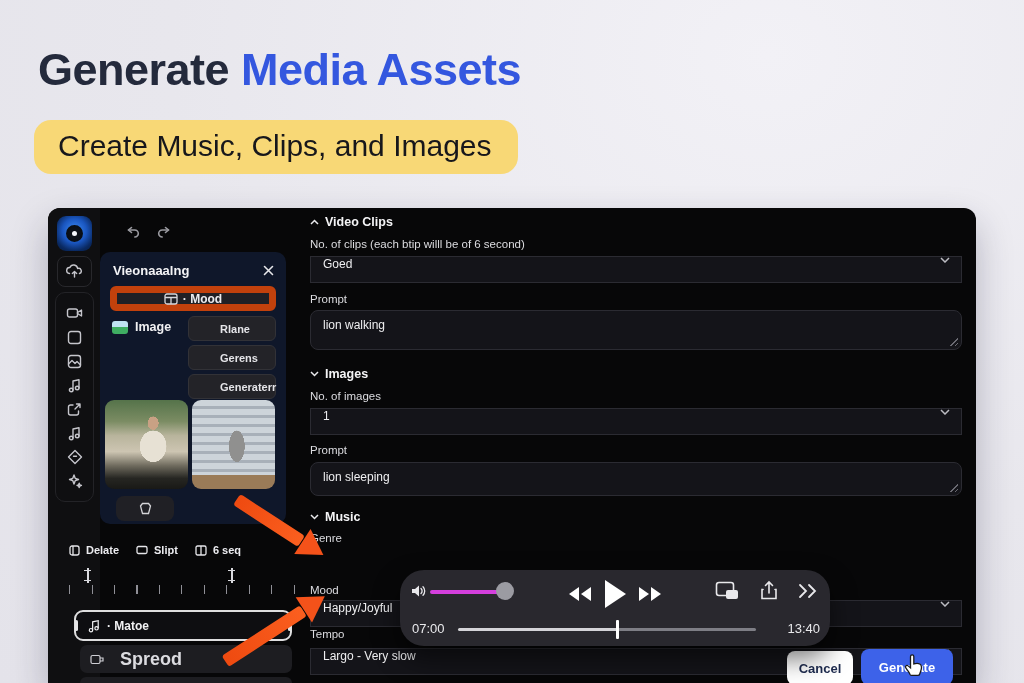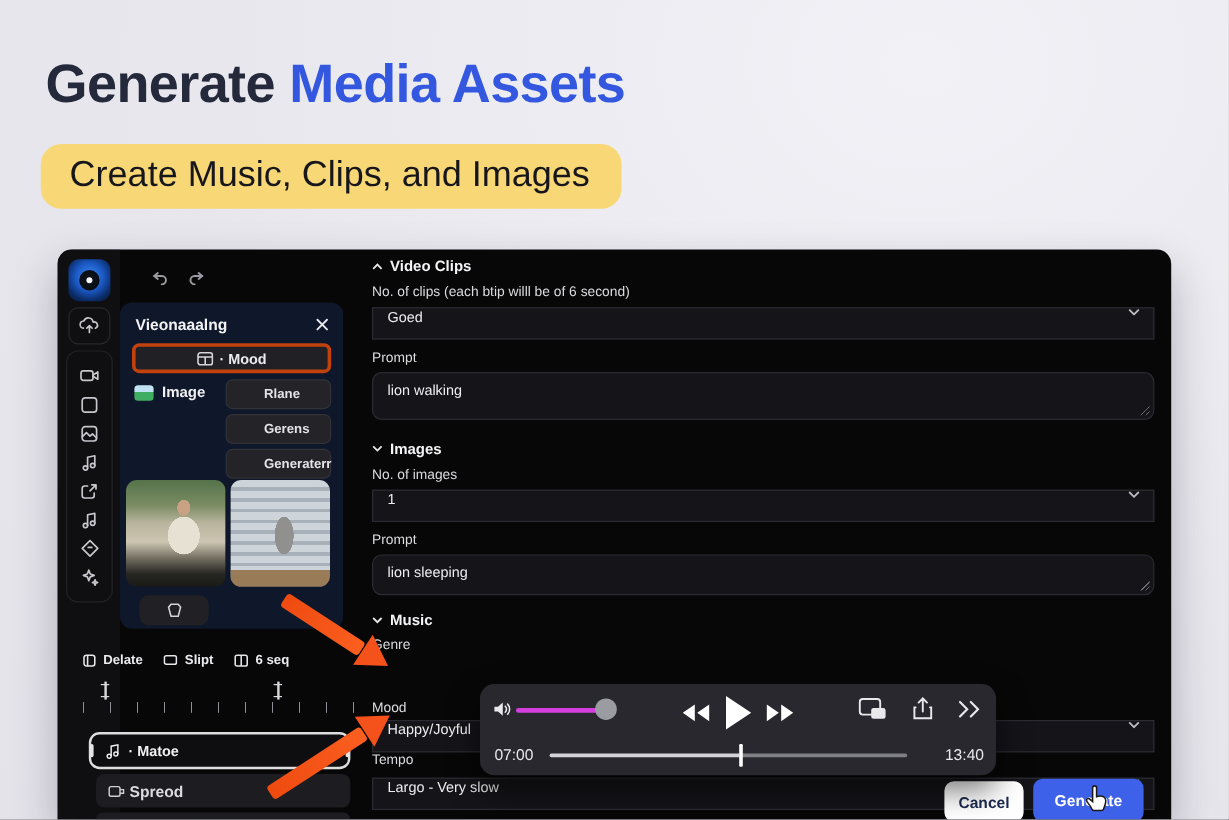--- a/index.html
+++ b/index.html
@@ -41,21 +41,21 @@
   .history-bar { position:absolute; left:76px; top:14px; display:flex; gap:12px; }
   .hist-btn { width:18px; height:18px; display:flex; align-items:center; justify-content:center; }
 
   
   .left-panel { position:absolute; left:52px; top:44px; width:186px; height:272px;
     background:#0f172a; border-radius:10px; }
   .lp-header { position:absolute; left:13px; top:11px; right:12px; display:flex;
     justify-content:space-between; align-items:center; }
   .lp-title { font-size:13px; font-weight:bold; color:#f3f3f5; }
   .lp-mood-btn { position:absolute; left:10px; top:34px; width:166px; height:25px;
-    background:#202025; border:3px solid #c2410c; border-radius:6px; display:flex;
+    background:#202025; border:7px solid #c2410c; border-radius:6px; display:flex;
     align-items:center; justify-content:center; gap:5px; color:#ececef;
     font-size:12px; font-weight:bold; }
   .lp-image-row { position:absolute; left:12px; top:68px; display:flex; align-items:center; gap:7px; }
   .mini-photo { width:16px; height:13px; border-radius:3px;
     background:linear-gradient(180deg,#bfe3f2 0 45%, #3fae62 45% 100%); }
   .lp-image-label { font-size:12.5px; font-weight:bold; color:#f0f0f2; }
   .lp-actions { position:absolute; left:88px; top:64px; width:88px; display:flex;
     flex-direction:column; gap:4px; }
   .lp-action-btn { height:25px; background:#232328; border:1px solid #323237; border-radius:6px;
     display:flex; align-items:center; gap:6px; padding:0 25px; color:#e4e4e8;
@@ -85,43 +85,43 @@
   .tl-marker::before { content:""; position:absolute; left:4px; top:0; width:1.5px; height:15px; background:#d9d9de; }
   .tl-marker::after { content:""; position:absolute; left:1px; top:2px; width:7px; height:9px;
     border-top:1.6px solid #d9d9de; border-bottom:1.6px solid #d9d9de; }
   .track-music { position:absolute; left:26px; top:402px; width:218px; height:31px;
     background:#0e0e11; border:2px solid #dededf; border-radius:9px; display:flex;
     align-items:center; gap:6px; padding:0 12px; color:#f1f1f3; font-size:12px; font-weight:bold; }
   .track-music::before, .track-music::after { content:""; position:absolute; top:8px; width:3px;
     height:11px; border-radius:2px; background:#e6e6e8; }
   .track-music::before { left:-1px; } .track-music::after { right:-1px; }
   .track-clip { position:absolute; left:32px; top:437px; width:212px; height:28px;
-    background:#1d1d21; border-radius:7px; display:flex; align-items:center; gap:4px;
-    padding:0 10px; color:#dcdce0; font-size:13px; font-weight:bold; }
+    background:#1d1d21; border-radius:7px; display:flex; align-items:center; gap:16px;
+    padding:0 10px; color:#dcdce0; font-size:18px; font-weight:bold; }
   .track-partial { position:absolute; left:32px; top:469px; width:212px; height:6px;
     background:#1d1d21; border-radius:6px 6px 0 0; }
 
   
   .form-header { position:absolute; left:262px; display:flex; align-items:center; gap:6px;
     color:#f4f4f6; font-size:12.5px; font-weight:bold; }
   .form-label { position:absolute; left:262px; color:#dcdce0; font-size:11.5px; }
   .field { position:absolute; left:262px; width:652px; height:27px; background:#141419;
     border:1px solid #2b2b32; border-radius:0; display:flex; align-items:flex-start;
     padding:0 12px; color:#eeeef0; font-size:12px; }
   .field .chev { position:absolute; right:11px; }
   .field-area { height:40px; border-radius:8px; align-items:flex-start; padding-top:7px; }
   .field-focus { border:2px solid #4754e4; height:29px;
     box-shadow:0 0 0 1px rgba(95,105,240,.30); }
   .resize-grip { position:absolute; right:3px; bottom:3px; width:9px; height:9px;
     background:
       linear-gradient(135deg, transparent 0 55%, #6a6a72 55% 63%, transparent 63% 78%, #6a6a72 78% 86%, transparent 86%); }
 
   
   .player { position:absolute; left:352px; top:362px; width:430px; height:76px;
-    background:#29282e; border-radius:12px; z-index:6; box-shadow:0 12px 26px rgba(0,0,0,.55); }
+    background:#29282e; border-radius:24px; z-index:6; box-shadow:0 12px 26px rgba(0,0,0,.55); }
   .vol-group { position:absolute; left:10px; top:13px; display:flex; align-items:center; }
   .vol-track { position:absolute; left:30px; top:20px; width:80px; height:4px; border-radius:2px;
     background:#d43fdd; }
   .vol-thumb { position:absolute; left:96px; top:12px; width:18px; height:18px; border-radius:50%;
     background:#9b9ba2; }
   .transport { position:absolute; left:160px; top:6px; width:110px; height:36px;
     display:flex; align-items:center; justify-content:center; gap:10px; }
   .pl-right { position:absolute; right:12px; top:10px; display:flex; align-items:center; gap:20px; }
   .seek-row { position:absolute; left:0; right:0; top:48px; height:22px; }
   .time { position:absolute; color:#e9e9ec; font-size:13px; }

